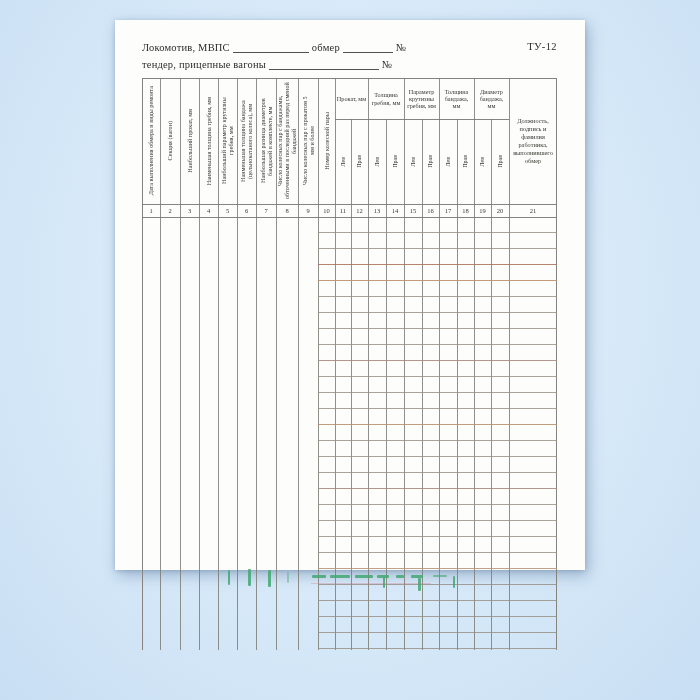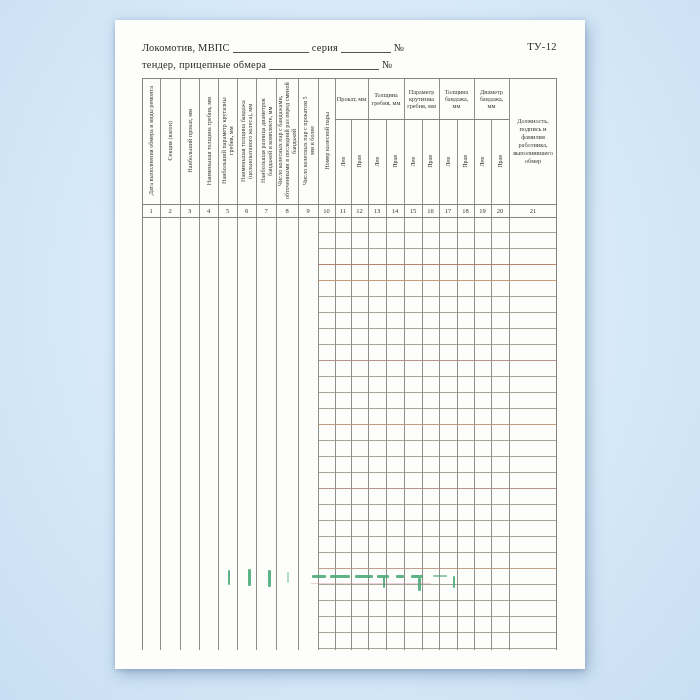--- a/index.html
+++ b/index.html
@@ -3,21 +3,21 @@
 <meta charset="utf-8">
 <style>
   * { margin:0; padding:0; box-sizing:border-box; }
   html,body { width:700px; height:700px; overflow:hidden; }
   body {
     font-family:"Liberation Serif","DejaVu Serif",serif;
     background: radial-gradient(ellipse at 50% 42%, #eaf4fd 0%, #d9ebfa 48%, #c8def2 100%);
     position:relative;
   }
   .paper {
-    position:absolute; left:115px; top:20px; width:470px; height:649px;
+    position:absolute; left:115px; top:20px; width:470px; height:550px;
     background:#fdfdfb;
     box-shadow: 3px 5px 14px rgba(70,100,140,.40), 0 1px 4px rgba(70,100,140,.28);
   }
   
   .hdr-line { position:absolute; left:27px; display:flex; align-items:flex-end;
     font-size:10.5px; color:#2f2d29; letter-spacing:.2px; white-space:nowrap; }
   .hdr-line1 { top:21px; }
   .hdr-line2 { top:38px; }
   .blank { display:inline-block; border-bottom:1px solid #55524c; height:12px; margin:0 3px; }
   .b1 { width:76px; } .b2 { width:50px; } .b3 { width:110px; }
@@ -49,26 +49,26 @@
   .pm { position:absolute; background:rgba(205,110,130,.3); filter:blur(.4px); }
 </style>
 </head>
 <body>
 
 <div class="paper">
 
   <div class="hdr-line hdr-line1">
     <span>Локомотив, МВПС</span>
       <span class="blank b1"></span>
-      <span>серия</span>
+      <span>обмер</span>
       <span class="blank b2"></span>
       <span>№</span>
   </div>
   <div class="hdr-line hdr-line2">
-    <span>тендер, прицепные обмера</span>
+    <span>тендер, прицепные вагоны</span>
       <span class="blank b3"></span>
       <span>№</span>
   </div>
   <div class="form-code">ТУ-12</div>
 
   <div class="ftable">
 
     <div class="edge" style="left:0;top:0;width:415px;height:1px;"></div>
     <div class="edge" style="left:0;top:0;width:1px;height:572px;"></div>
     <div class="edge" style="left:414px;top:0;width:1px;height:572px;"></div>

